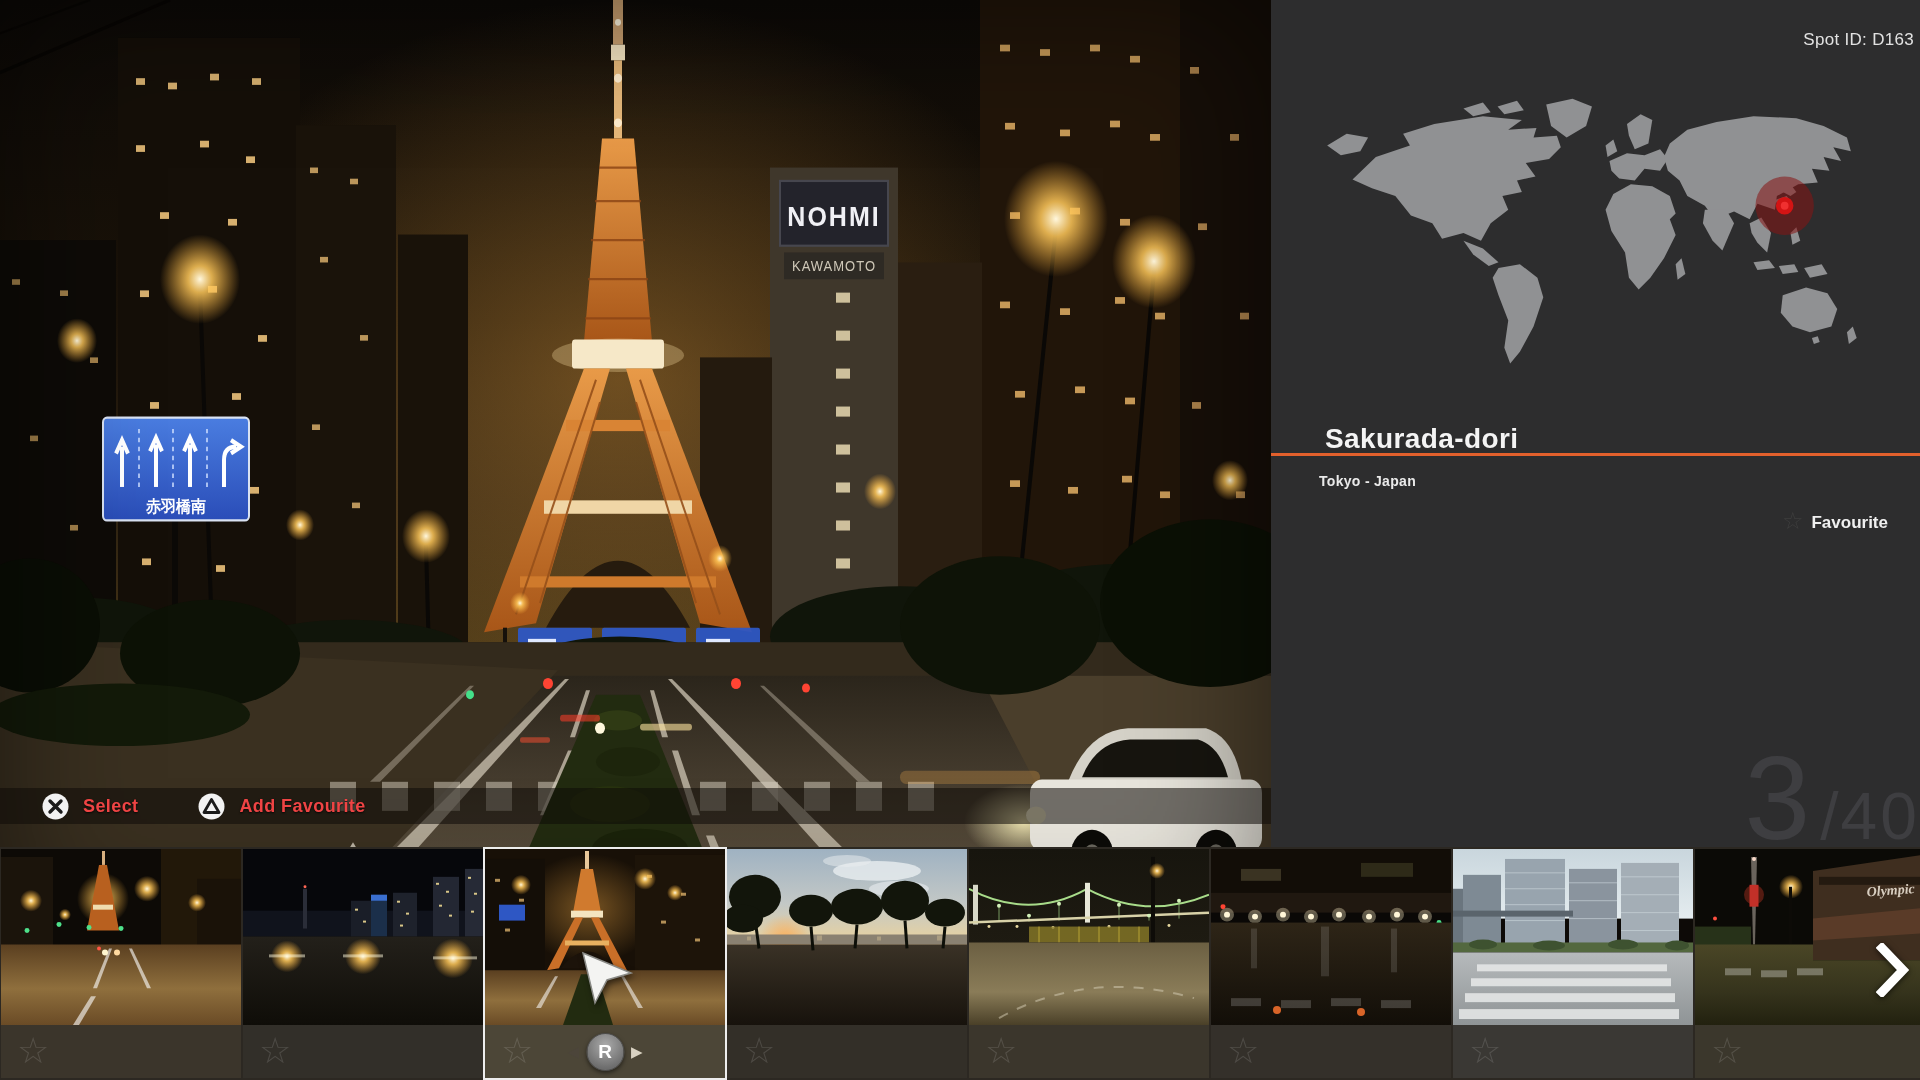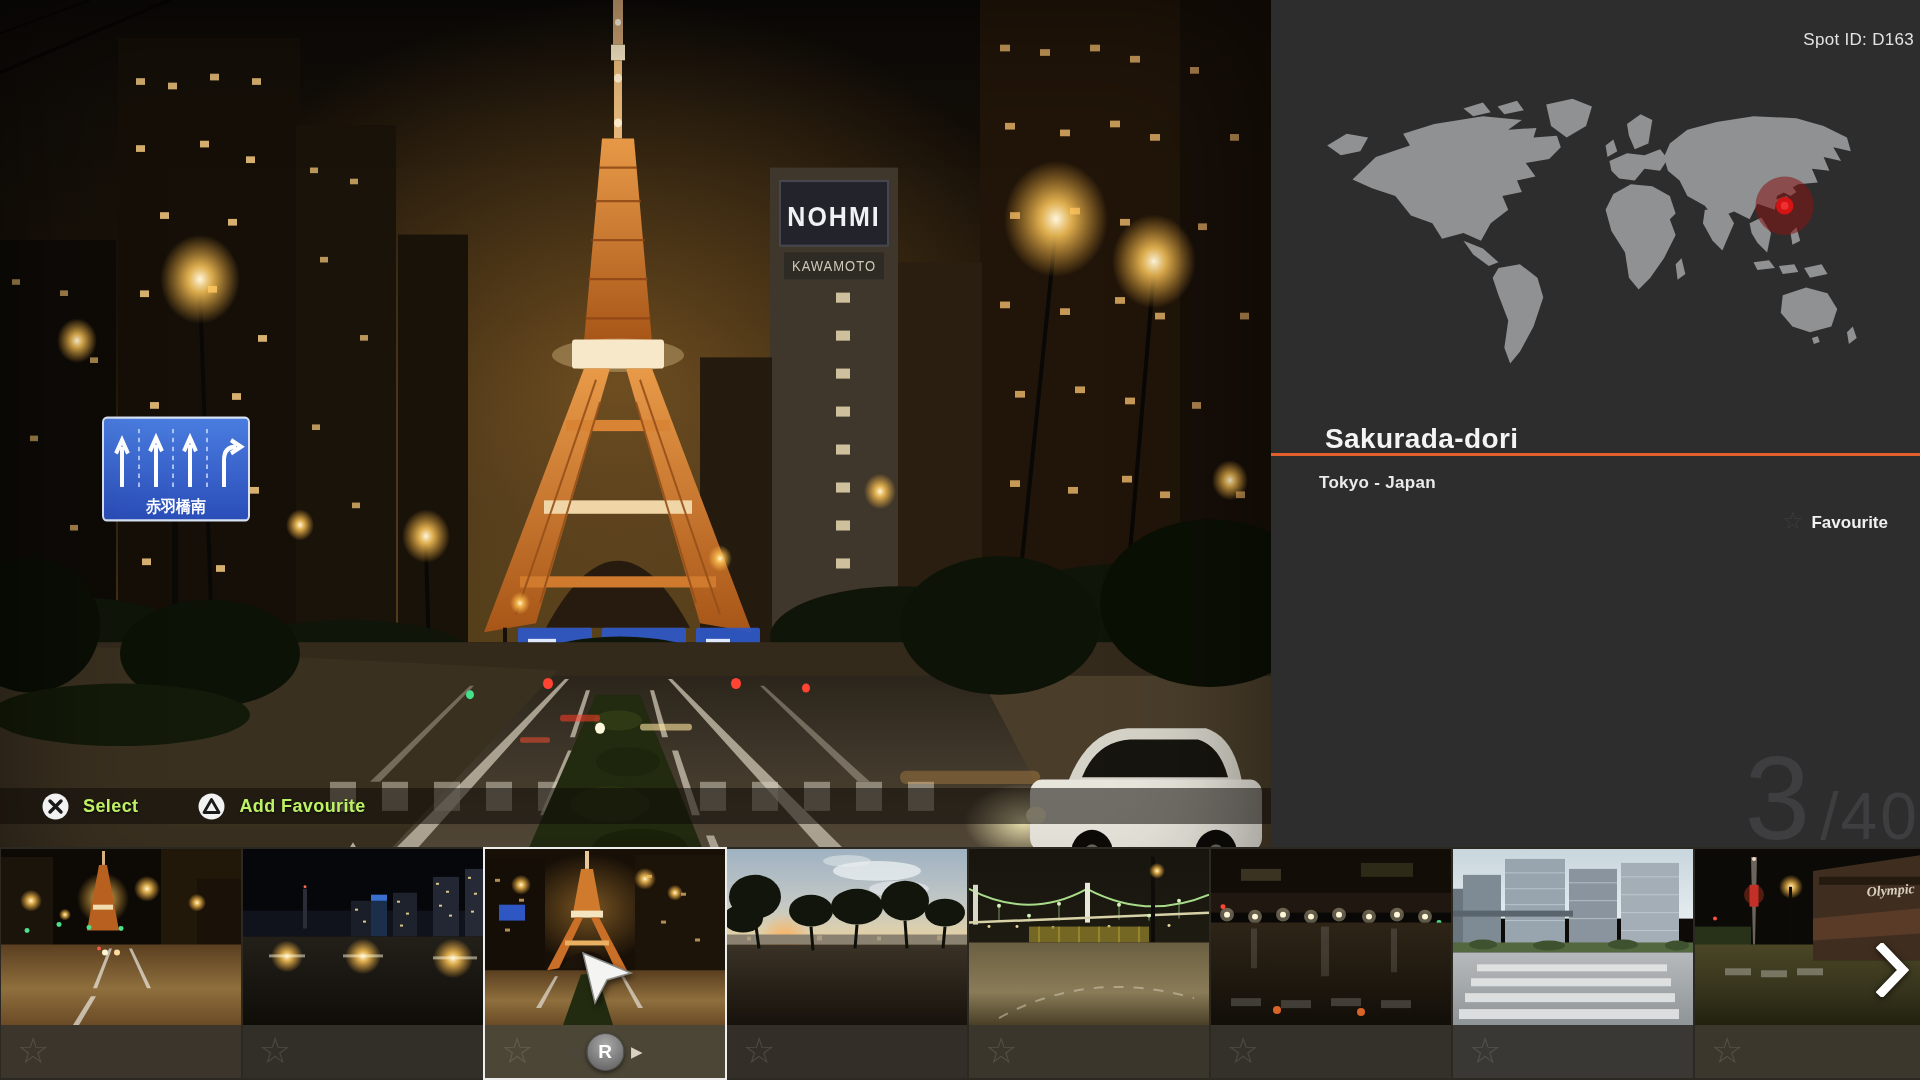--- a/index.html
+++ b/index.html
@@ -5,30 +5,30 @@
   html,body{margin:0;padding:0;background:#111;}
   .screen{position:relative;width:1920px;height:1080px;overflow:hidden;background:#2d2d2e;font-family:"Liberation Sans",sans-serif;}
 
   
   .photo{position:absolute;left:0;top:0;width:1271px;height:946px;overflow:hidden;background:#15100a;}
   .photo svg.scene{position:absolute;left:0;top:0;width:100%;height:100%;display:block;}
   .photo-vignette{position:absolute;inset:0;box-shadow:inset 0 0 140px rgba(0,0,0,.55);pointer-events:none;}
 
   
   .control-bar{position:absolute;left:0;top:788px;width:1271px;height:36px;background:rgba(14,11,7,.55);display:flex;align-items:center;gap:60px;padding-left:42px;box-sizing:border-box;}
-  .control{display:flex;align-items:center;gap:14px;color:#bef264;font-weight:bold;font-size:18px;letter-spacing:.4px;text-shadow:0 1px 2px rgba(0,0,0,.8);}
+  .control{display:flex;align-items:center;gap:14px;color:#ef4444;font-weight:bold;font-size:18px;letter-spacing:.4px;text-shadow:0 1px 2px rgba(0,0,0,.8);}
   .ps-btn{width:27px;height:27px;display:block;}
 
   
   .panel{position:absolute;left:1271px;top:17px;width:649px;height:847px;background:#2d2d2e;padding-left:22px;}
   .spot-id{position:absolute;top:13px;right:28px;font-size:17px;color:#e2e2e2;letter-spacing:.3px;}
   .world-map{position:absolute;left:45px;top:70px;width:548px;height:292px;}
   .title{position:absolute;left:48px;top:400px;margin:6px;font-size:28px;font-weight:bold;color:#f4f4f4;letter-spacing:.4px;}
   .rule{position:absolute;left:0;right:0;top:436px;height:3px;}
-  .location{position:absolute;left:48px;top:456px;font-size:17px;font-weight:bold;color:#eaeaea;letter-spacing:.3px;}
+  .location{position:absolute;left:48px;top:456px;font-size:14px;font-weight:bold;color:#eaeaea;letter-spacing:.3px;}
   .favourite{position:absolute;right:54px;top:492px;display:flex;align-items:flex-end;gap:8px;font-size:17px;font-weight:bold;color:#f0f0f0;}
   .fav-star{font-size:24px;line-height:1;color:#3e3e3e;font-weight:normal;}
   .desc{position:absolute;left:48px;top:552px;width:568px;margin:0;font-size:18px;line-height:31.5px;color:#ececec;letter-spacing:.2px;}
   .counter{position:absolute;right:22px;bottom:10px;display:flex;align-items:baseline;color:#3e3e41;user-select:none;}
   .counter .cur{font-size:118px;line-height:.82;font-weight:400;}
   .counter .sep{font-size:66px;margin:0 2px 0 10px;}
   .counter .tot{font-size:66px;letter-spacing:3px;}
 
   
   .filmstrip{position:absolute;left:0;top:847px;width:1920px;height:233px;background:#2c2822;overflow:hidden;}

